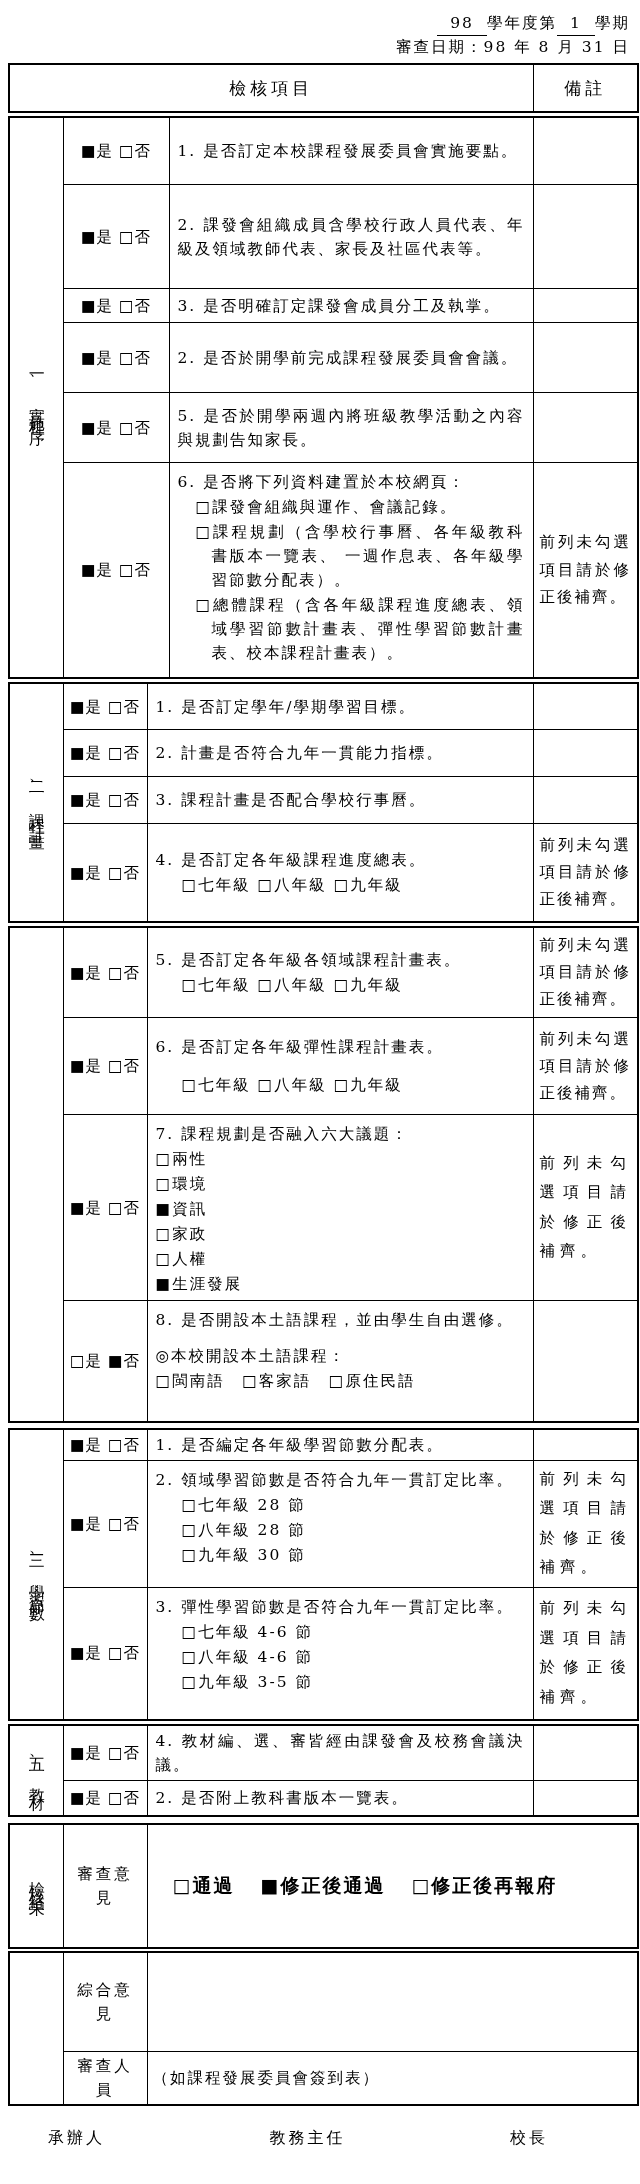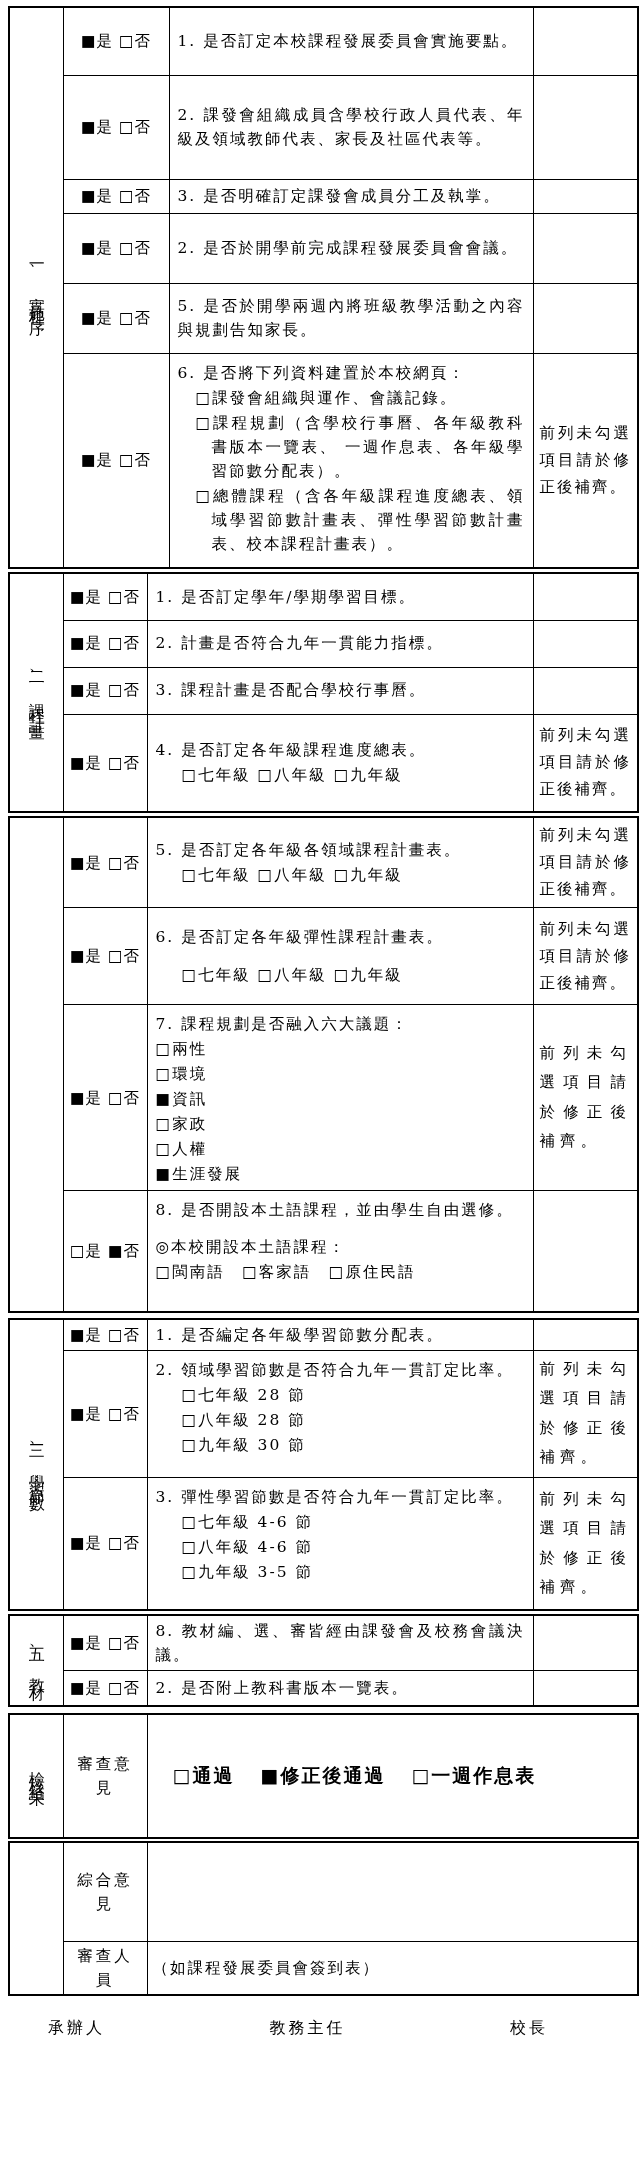--- a/index.html
+++ b/index.html
@@ -41,27 +41,37 @@
   .rowlabel{text-align:center;letter-spacing:3px;}
   
   .signs{display:flex;justify-content:space-between;padding:20px 92px 0 48px;font-size:16px;letter-spacing:3px;}
   .mt3{margin-top:3px;} .mt5{margin-top:5px;} .mt6{margin-top:6px;} .mt10{margin-top:2px;}
 </style>
 </head>
 <body>
 
 <div class="page">
 
+  <div class="tophead">
+    <div>
+      <span class="uline year">98</span><span>學年度第</span><span class="uline num">1</span><span>學期</span>
+    </div>
+    <div>審查日期：98 年 8 月 31 日</div>
+  </div>
 
   <table class="blk mt3">
     <colgroup>
         <col style="width:524px">
         <col style="width:105px">
       </colgroup>
     <tbody>
+    <tr class="colhead">
+      <td>檢核項目</td>
+      <td>備註</td>
+    </tr>
   </tbody>
     </table>
 
   <table class="blk mt3">
     <colgroup>
         <col style="width:54px">
         <col style="width:106px">
         <col style="width:364px">
         <col style="width:105px">
       </colgroup>
@@ -231,21 +241,21 @@
     <colgroup>
         <col style="width:54px">
         <col style="width:84px">
         <col style="width:386px">
         <col style="width:105px">
       </colgroup>
     <tbody>
         <tr style="height:55px">
       <td class="sec" rowspan="2"><span class="vlabel">五、教材</span></td>
       <td class="yn">■是 □否</td>
-      <td class="itext">8. 教材編、選、審皆經由課發會及校務會議決議。</td>
+      <td class="itext">4. 教材編、選、審皆經由課發會及校務會議決議。</td>
       <td class="remark"></td>
     </tr>
     <tr style="height:35px">
       <td class="yn">■是 □否</td>
       <td class="itext">2. 是否附上教科書版本一覽表。</td>
       <td class="remark"></td>
     </tr>
   </tbody>
     </table>
 
@@ -256,21 +266,21 @@
         <col style="width:491px">
       </colgroup>
     <tbody>
         <tr style="height:124px">
       <td class="sec"><span class="vlabel">檢核結果</span></td>
       <td class="rowlabel">審查意見</td>
       <td>
         <div class="opts">
           <span>□通過</span>
           <span>■修正後通過</span>
-          <span>□一週作息表</span>
+          <span>□修正後再報府</span>
         </div>
       </td>
     </tr>
   </tbody>
     </table>
 
   <table class="blk mt10">
     <colgroup>
         <col style="width:54px">
         <col style="width:84px">

